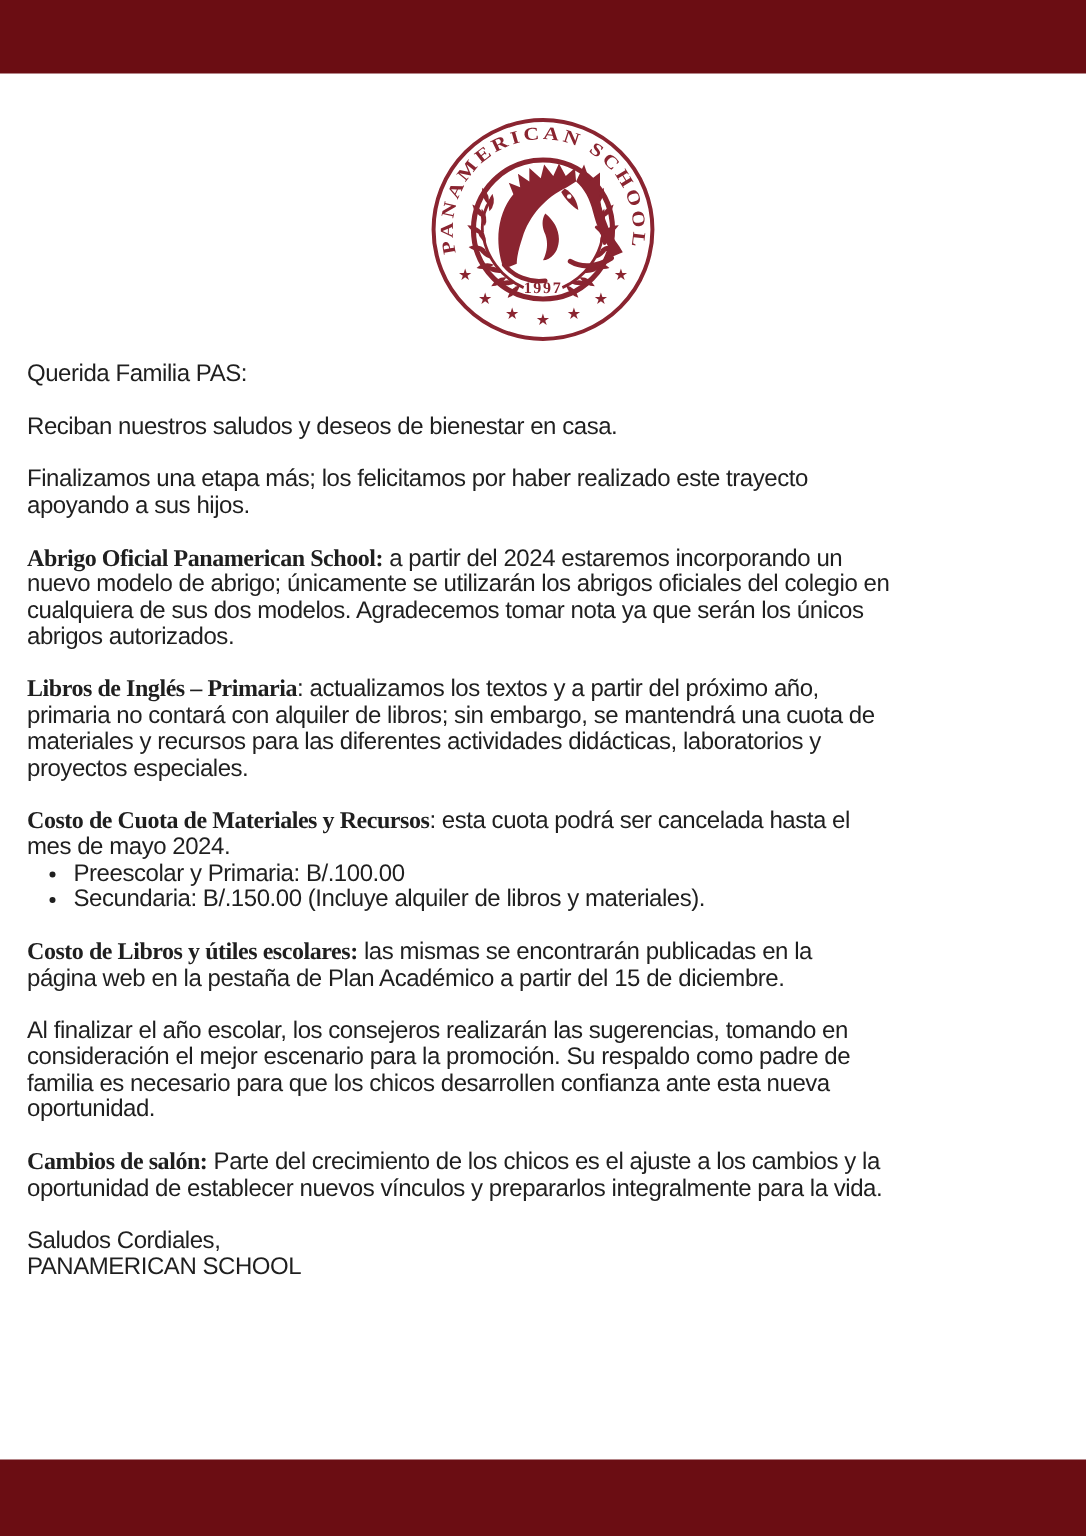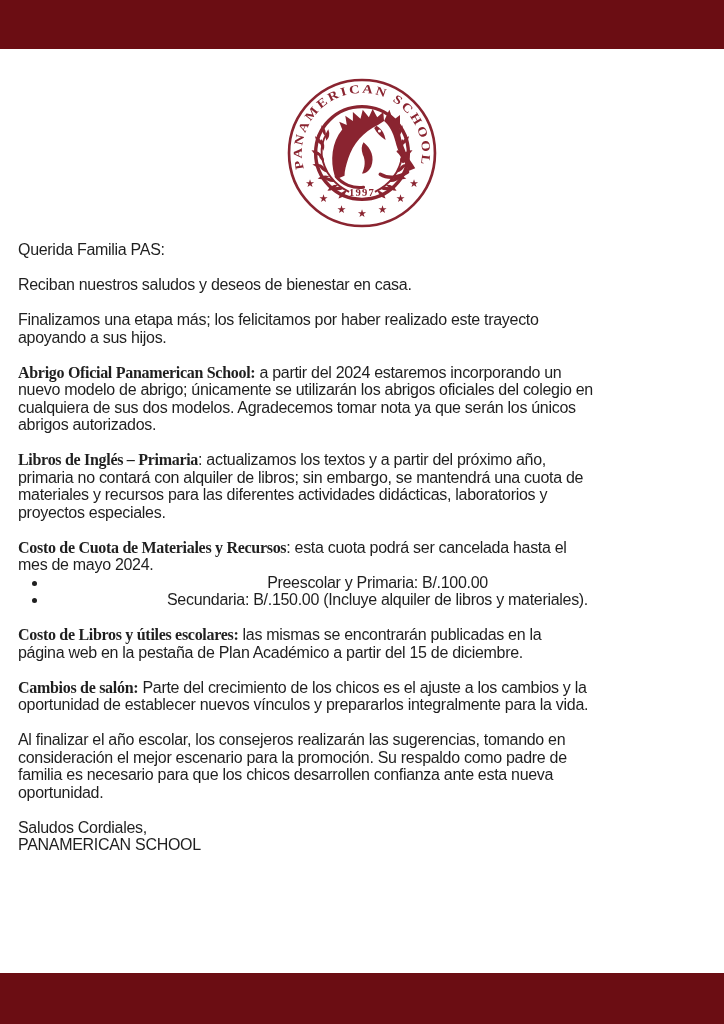--- a/index.html
+++ b/index.html
@@ -34,21 +34,21 @@
   .star{font-family:"DejaVu Sans",sans-serif;font-size:14px;fill:var(--logo);text-anchor:middle;}
   .letter{
     position:absolute;top:241px;left:18px;width:688px;
     color:var(--ink);
     font-size:16px;line-height:17.5px;
     letter-spacing:-0.3px;
   }
   .letter p{margin:17.5px 0 0;white-space:pre-wrap;}
   .letter p:first-child{margin-top:0;}
   .letter .b{font-weight:bold;font-family:Liberation Serif, serif;}
-  .letter ul{margin:0;padding:0 0 0 30px;text-align:center;}
+  .letter ul{margin:0;padding:0 0 0 30px;}
   .letter li{margin:0;padding-left:1px;}
 </style>
 </head>
 <body>
 
 <div class="page">
 
   <div class="bar top"></div>
 
   <div class="logo-wrap">
@@ -128,25 +128,25 @@
 materiales y recursos para las diferentes actividades didácticas, laboratorios y
 proyectos especiales.</span></p>
       <p><span class="b">Costo de Cuota de Materiales y Recursos</span><span>: esta cuota podrá ser cancelada hasta el
 mes de mayo 2024.</span></p>
       <ul>
         <li>Preescolar y Primaria: B/.100.00</li>
         <li>Secundaria: B/.150.00 (Incluye alquiler de libros y materiales).</li>
       </ul>
       <p><span class="b">Costo de Libros y útiles escolares:</span><span> las mismas se encontrarán publicadas en la
 página web en la pestaña de Plan Académico a partir del 15 de diciembre.</span></p>
-      <p><span class="b">Cambios de salón:</span><span> Parte del crecimiento de los chicos es el ajuste a los cambios y la
-oportunidad de establecer nuevos vínculos y prepararlos integralmente para la vida.</span></p>
       <p><span>Al finalizar el año escolar, los consejeros realizarán las sugerencias, tomando en
 consideración el mejor escenario para la promoción. Su respaldo como padre de
 familia es necesario para que los chicos desarrollen confianza ante esta nueva
 oportunidad.</span></p>
+      <p><span class="b">Cambios de salón:</span><span> Parte del crecimiento de los chicos es el ajuste a los cambios y la
+oportunidad de establecer nuevos vínculos y prepararlos integralmente para la vida.</span></p>
       <p><span>Saludos Cordiales,
 PANAMERICAN SCHOOL</span></p>
     </div>
 
   <div class="bar bottom"></div>
 
 </div>
 
 </body></html>

